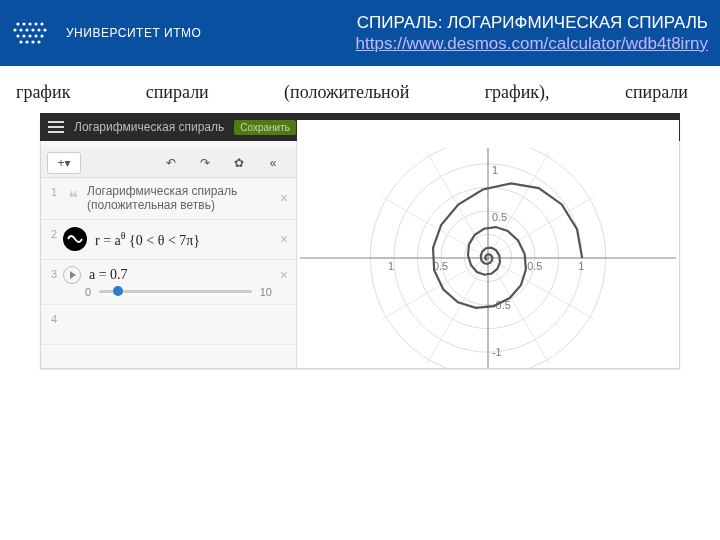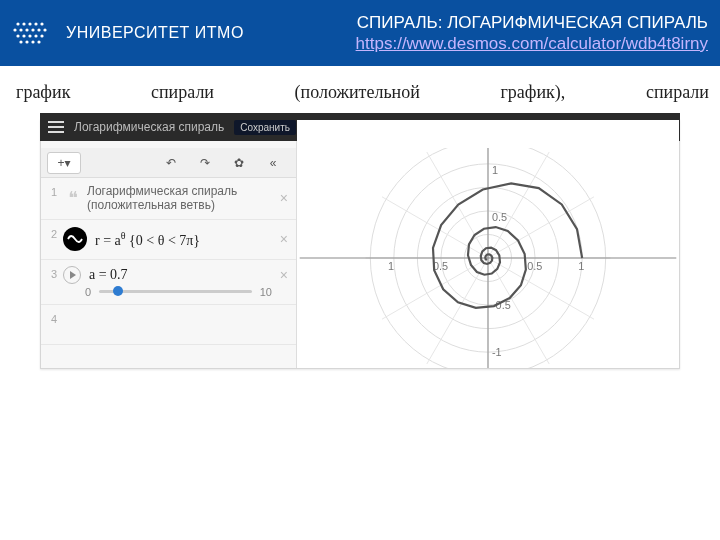--- a/index.html
+++ b/index.html
@@ -2,39 +2,39 @@
 <html><head>
 <meta charset="utf-8">
 <style>
   * { margin: 0; padding: 0; box-sizing: border-box; }
   body { font-family: Arial, Helvetica, sans-serif; width: 720px; height: 540px; background: #fff; overflow: hidden; }
 
   
   .banner { background: #0950A0; height: 66px; width: 100%; display: flex; align-items: center; justify-content: space-between; padding: 0 12px 0 8px; }
   .logo-wrap { display: flex; align-items: center; gap: 12px; }
   .logo-dots { width: 46px; height: 46px; display: flex; align-items: center; justify-content: center; }
-  .logo-text { color: #fff; font-size: 16px; letter-spacing: 0.5px; font-weight: 400; text-align: right; }
+  .logo-text { color: #fff; font-size: 12px; letter-spacing: 0.5px; font-weight: 400; text-align: right; }
   .banner-right { text-align: right; color: #fff; font-size: 17px; line-height: 1.25; }
   .banner-right a { color: #c4b5fd; text-decoration: underline; }
 
   
-  .desc { padding: 16px 11px 10px 16px; font-family: "Times New Roman", serif; font-size: 18px; color: #222; word-spacing: 2px; text-align: right; }
+  .desc { padding: 16px 32px 10px 16px; font-family: "Times New Roman", serif; font-size: 18px; color: #222; word-spacing: 2px; text-align: right; }
   .desc-line1 { display: flex; justify-content: space-between; }
   .desc-line1 span { white-space: nowrap; }
   .desc-line2 { margin-top: 14px; }
   .desc-line2 .formula { font-style: italic; font-family: "Times New Roman", serif; }
 
   
   .app { margin: 6px 40px 0 40px; border: 1px solid #d6d6d6; display: flex; height: 250px; box-shadow: 0 1px 2px rgba(0,0,0,0.1); }
 
   
   .app-header { position: absolute; width: 640px; left: 40px; background: #2a2a2a; height: 28px; display: flex; align-items: center; color: #bbb; font-size: 12px; padding: 0 8px; gap: 10px; }
   .hamburger { width: 16px; display: flex; flex-direction: column; gap: 3px; }
   .hamburger span { display: block; height: 2px; background: #ddd; }
-  .save-btn { font-size: 10px; background: #0f172a; color: #ccc; padding: 2px 6px; border-radius: 2px; }
+  .save-btn { font-size: 10px; background: #4d7c0f; color: #ccc; padding: 2px 6px; border-radius: 2px; }
   .brand { margin-left: auto; color: #666; font-size: 14px; letter-spacing: -0.5px; font-weight: 500; }
 
   
   .sidebar { width: 256px; background: #f7f7f7; border-right: 1px solid #ddd; padding-top: 28px; display: flex; flex-direction: column; font-size: 13px; color: #444; }
   .toolbar { background: #f0f0f0; display: flex; align-items: center; justify-content: space-between; padding: 4px 6px; border-bottom: 1px solid #ddd; height: 30px; }
   .tool-btn { display: inline-flex; align-items: center; justify-content: center; width: 34px; height: 22px; background: #fff; border: 1px solid #ccc; border-radius: 3px; font-size: 12px; color: #555; cursor: pointer; }
   .tool-spacer { flex: 1; }
   .row { display: flex; align-items: center; padding: 6px 4px; border-bottom: 1px solid #e7e7e7; position: relative; min-height: 40px; }
   .row .num { width: 18px; text-align: center; color: #aaa; font-size: 11px; align-self: flex-start; padding-top: 2px; }
   .row .body { flex: 1; padding: 0 4px; }

